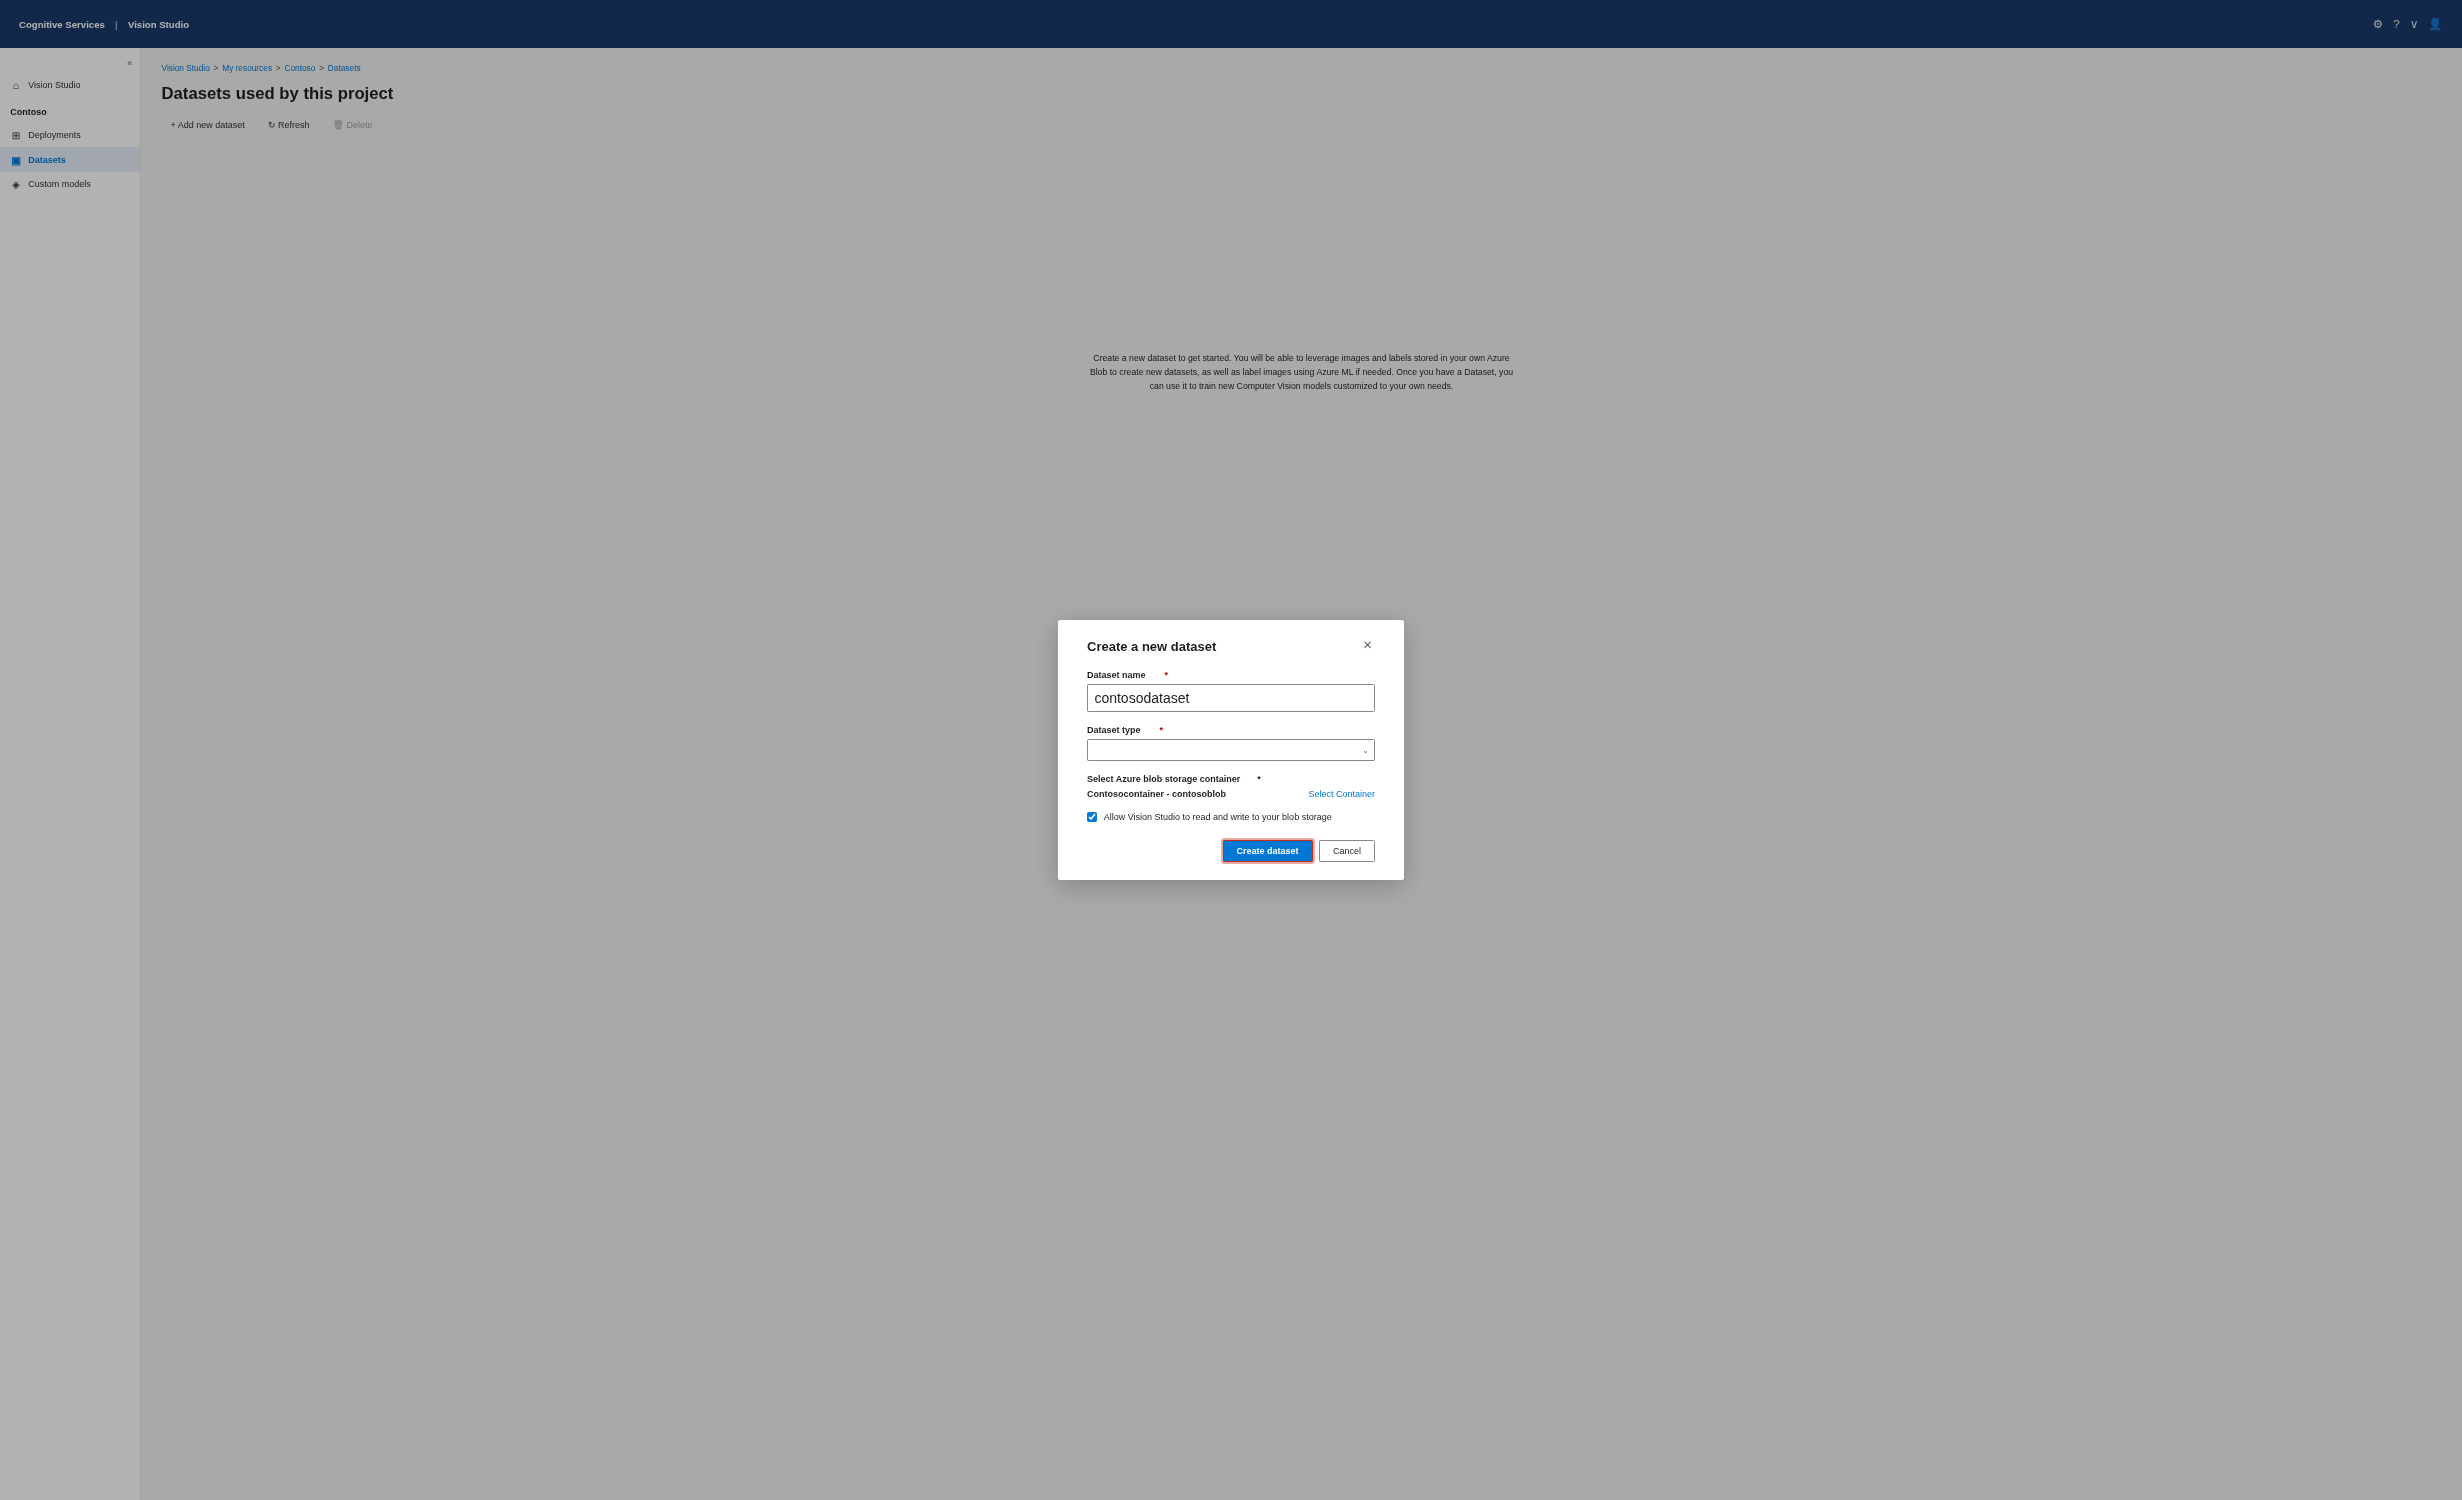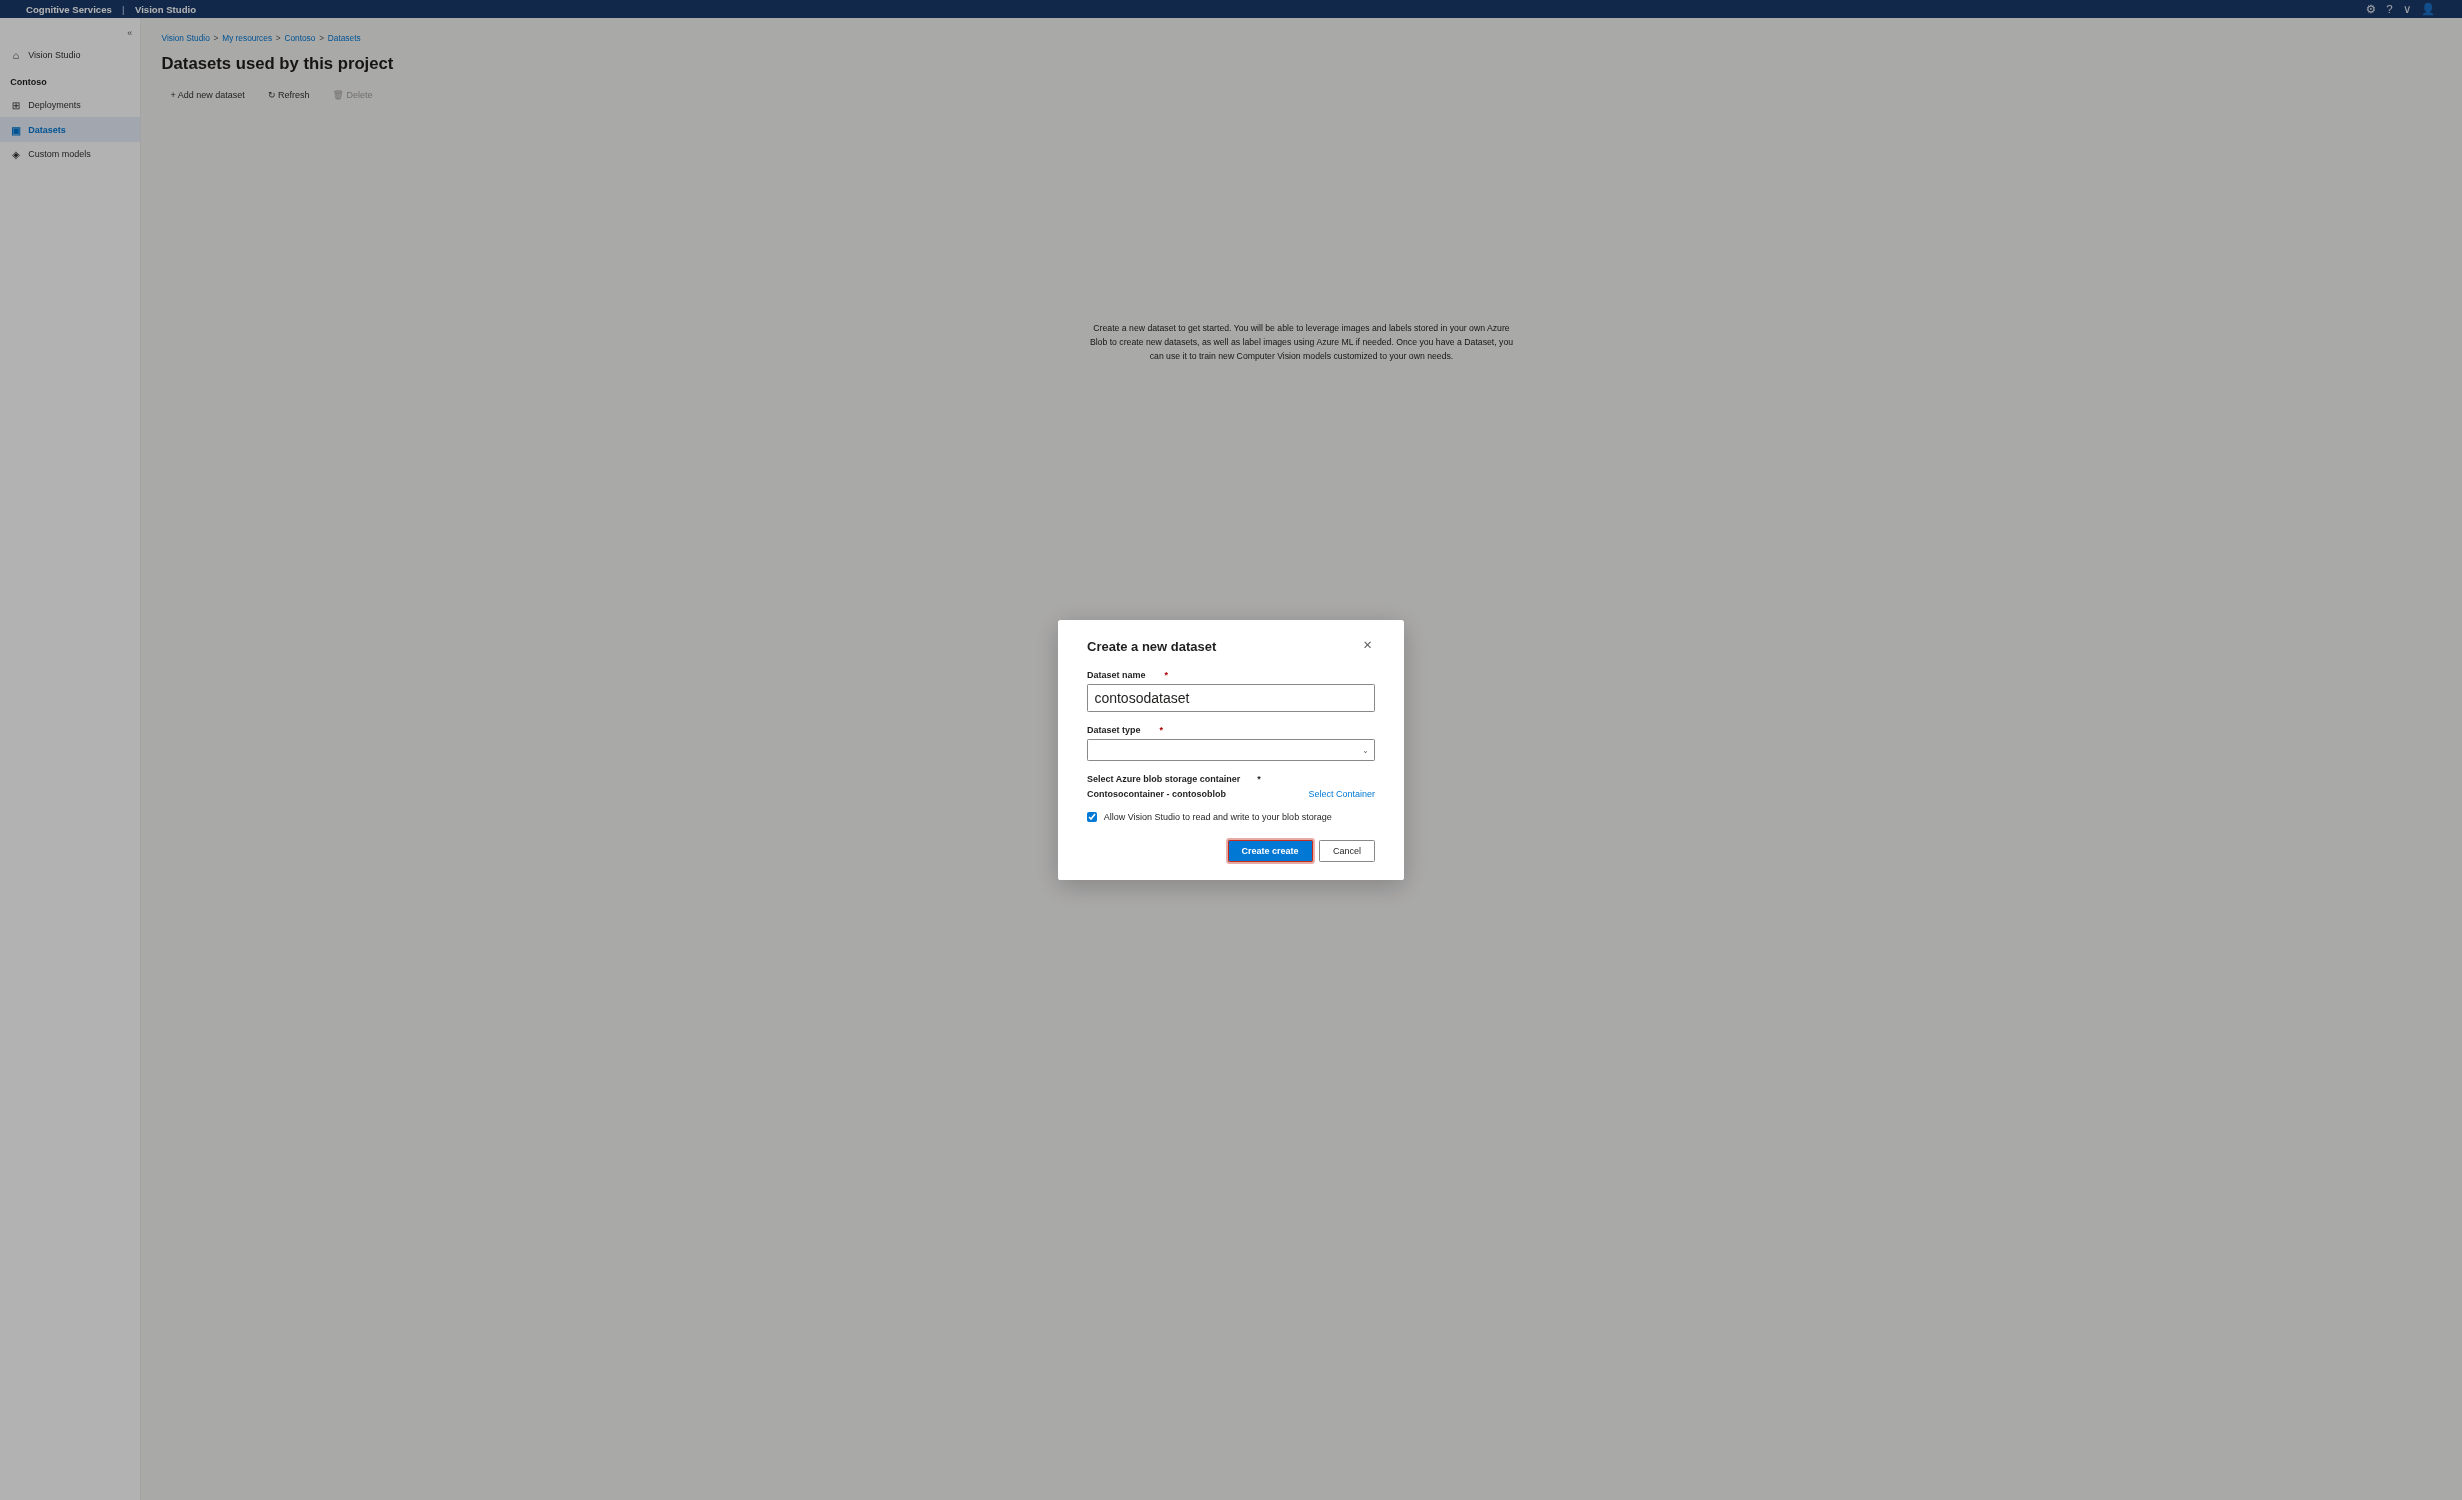--- a/index.html
+++ b/index.html
@@ -2,24 +2,24 @@
 <html style="font-size:10.3px"><head>
   <meta charset="utf-8">
   <style>
     * { box-sizing: border-box; margin: 0; padding: 0; }
     body { font-family: 'Segoe UI', sans-serif; background: #f3f2f1; height: 100vh; display: flex; flex-direction: column; }
 
     
     .topbar {
       background: #1b3a6b;
       color: white;
-      height: 18px;
-      display: flex;
-      align-items: center;
-      padding: 0 26px;
+      height: 48px;
+      display: flex;
+      align-items: center;
+      padding: 0 19px;
       flex-shrink: 0;
       justify-content: space-between;
     }
     .topbar-left {
       display: flex;
       align-items: center;
       gap: 5.1px;
       font-size: 9.6px;
       font-weight: 600;
     }
@@ -406,21 +406,21 @@
             <a class="storage-link">Select Container</a>
           </div>
         </div>
 
         <div class="checkbox-row">
           <input class="checkbox-input" type="checkbox" id="blob-permission" checked="" style="">
           <label class="checkbox-label" for="blob-permission">Allow Vision Studio to read and write to your blob storage</label>
         </div>
 
         <div class="modal-footer">
-          <button class="btn-primary">Create create</button>
+          <button class="btn-primary">Create dataset</button>
           <button class="btn-secondary">Cancel</button>
         </div>
       </div>
     </div>
 
     <div class="info-text" style="margin-top: 218px;">Create a new dataset to get started. You will be able to leverage images and labels stored in your own Azure Blob to create new datasets, as well as label images using Azure ML if needed. Once you have a Dataset, you can use it to train new Computer Vision models customized to your own needs.</div>
 
   </div>
 </div>
 

